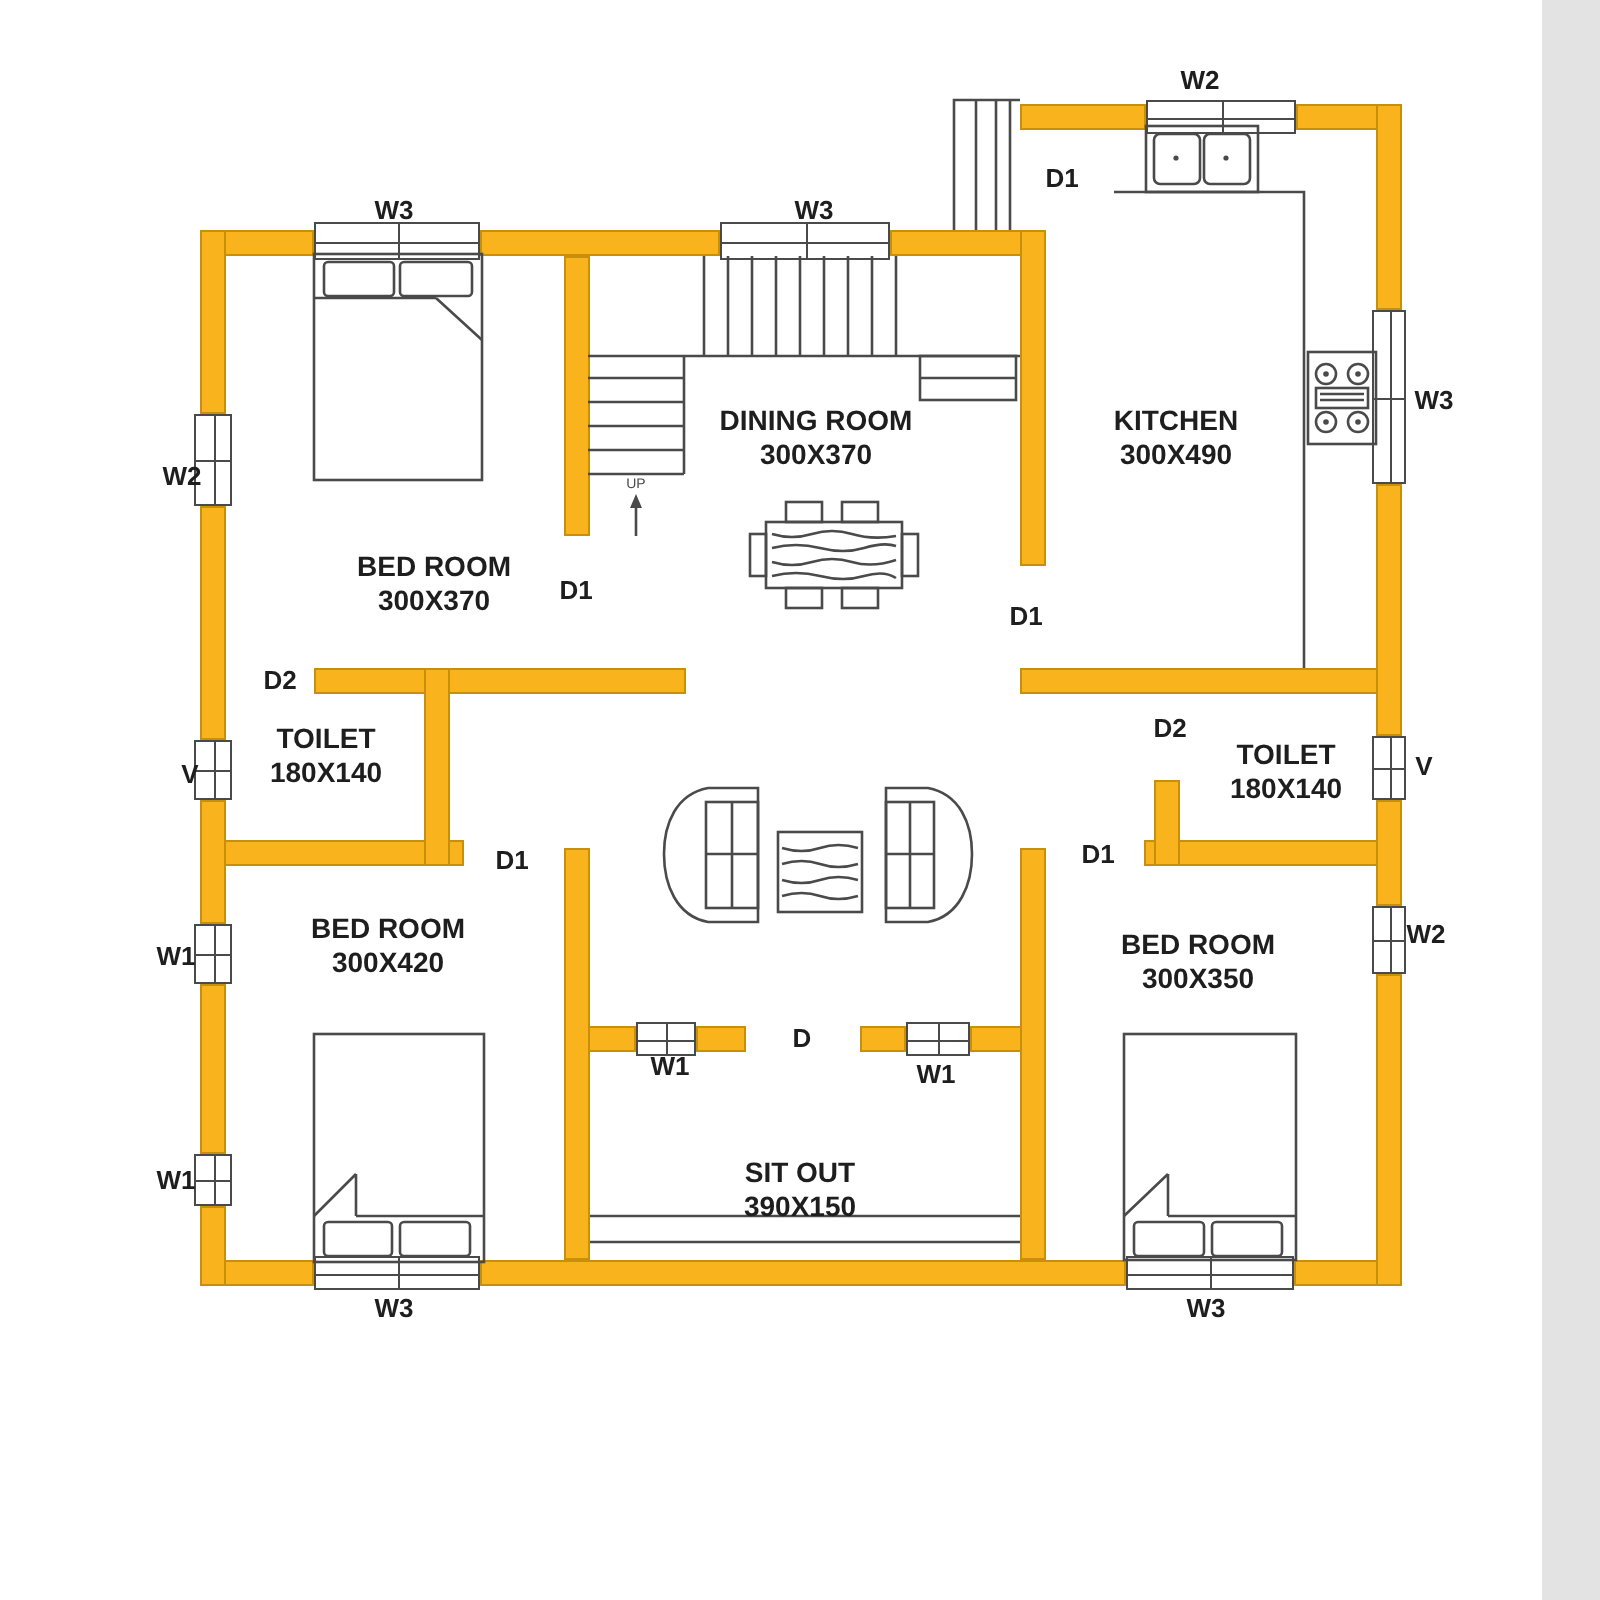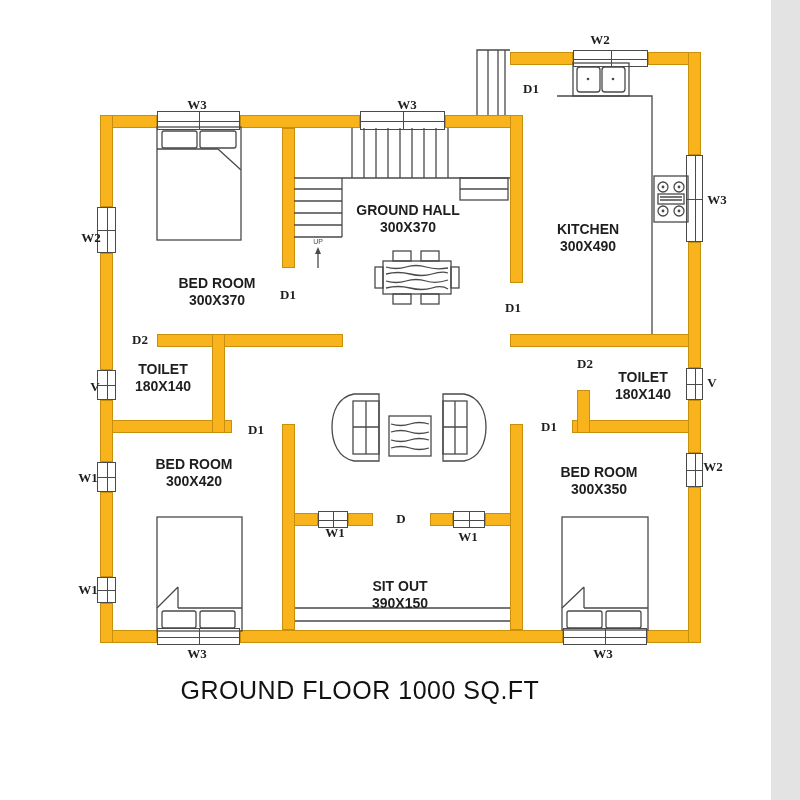--- a/index.html
+++ b/index.html
@@ -13,21 +13,21 @@
   .win i,.win b{position:absolute;display:block;}
   .win.h i{left:0;right:0;top:50%;border-top:1px solid var(--line,#4a4a4a);}
   .win.h b{top:0;bottom:0;left:50%;border-left:1px solid var(--line,#4a4a4a);}
   .win.v i{top:0;bottom:0;left:50%;border-left:1px solid var(--line,#4a4a4a);}
   .win.v b{left:0;right:0;top:50%;border-top:1px solid var(--line,#4a4a4a);}
   svg{position:absolute;left:0;top:0;}
   #labels{position:absolute;inset:0;}
   .room-label{position:absolute;transform:translate(-50%,-50%);text-align:center;
               color:var(--text,#1e1e1e);font-weight:bold;font-size:14px;line-height:17px;white-space:nowrap;}
   .marker{position:absolute;transform:translate(-50%,-50%);color:var(--text,#1e1e1e);
-          font-weight:bold;font-size:13px;white-space:nowrap;font-family:Liberation Serif, serif;}
+          font-weight:bold;font-size:13px;white-space:nowrap;}
   .title{position:absolute;left:360px;top:690px;transform:translate(-50%,-50%);
          font-size:25px;letter-spacing:.5px;color:#121212;white-space:nowrap;}
 </style>
 </head>
 <body>
 
 <div id="plan">
 
   <div class="edge-strip"></div>
 
@@ -225,24 +225,24 @@
       </g>
     </g>
   </svg>
 
   <div id="labels">
       <div class="room-label" style="left: 217px; top: 292px;">
         <div>BED ROOM</div>
         <div>300X370</div>
       </div>
       <div class="room-label" style="left: 408px; top: 219px;">
-        <div>GROUND HALL</div>
+        <div>DINING ROOM</div>
         <div>300X370</div>
       </div>
-      <div class="room-label" style="left: 588px; top: 219px; margin-top: 19px;">
+      <div class="room-label" style="left: 588px; top: 219px;">
         <div>KITCHEN</div>
         <div>300X490</div>
       </div>
       <div class="room-label" style="left: 163px; top: 378px;">
         <div>TOILET</div>
         <div>180X140</div>
       </div>
       <div class="room-label" style="left: 643px; top: 386px;">
         <div>TOILET</div>
         <div>180X140</div>
@@ -276,14 +276,13 @@
       <span class="marker" style="left: 88px; top: 478px;">W1</span>
       <span class="marker" style="left: 88px; top: 590px;">W1</span>
       <span class="marker" style="left: 713px; top: 467px;">W2</span>
       <span class="marker" style="left: 401px; top: 519px;">D</span>
       <span class="marker" style="left: 335px; top: 533px;">W1</span>
       <span class="marker" style="left: 468px; top: 537px;">W1</span>
       <span class="marker" style="left: 197px; top: 654px;">W3</span>
       <span class="marker" style="left: 603px; top: 654px;">W3</span>
     </div>
 
-  <div class="title">GROUND FLOOR 1000 SQ.FT</div>
 </div>
 
 </body></html>

